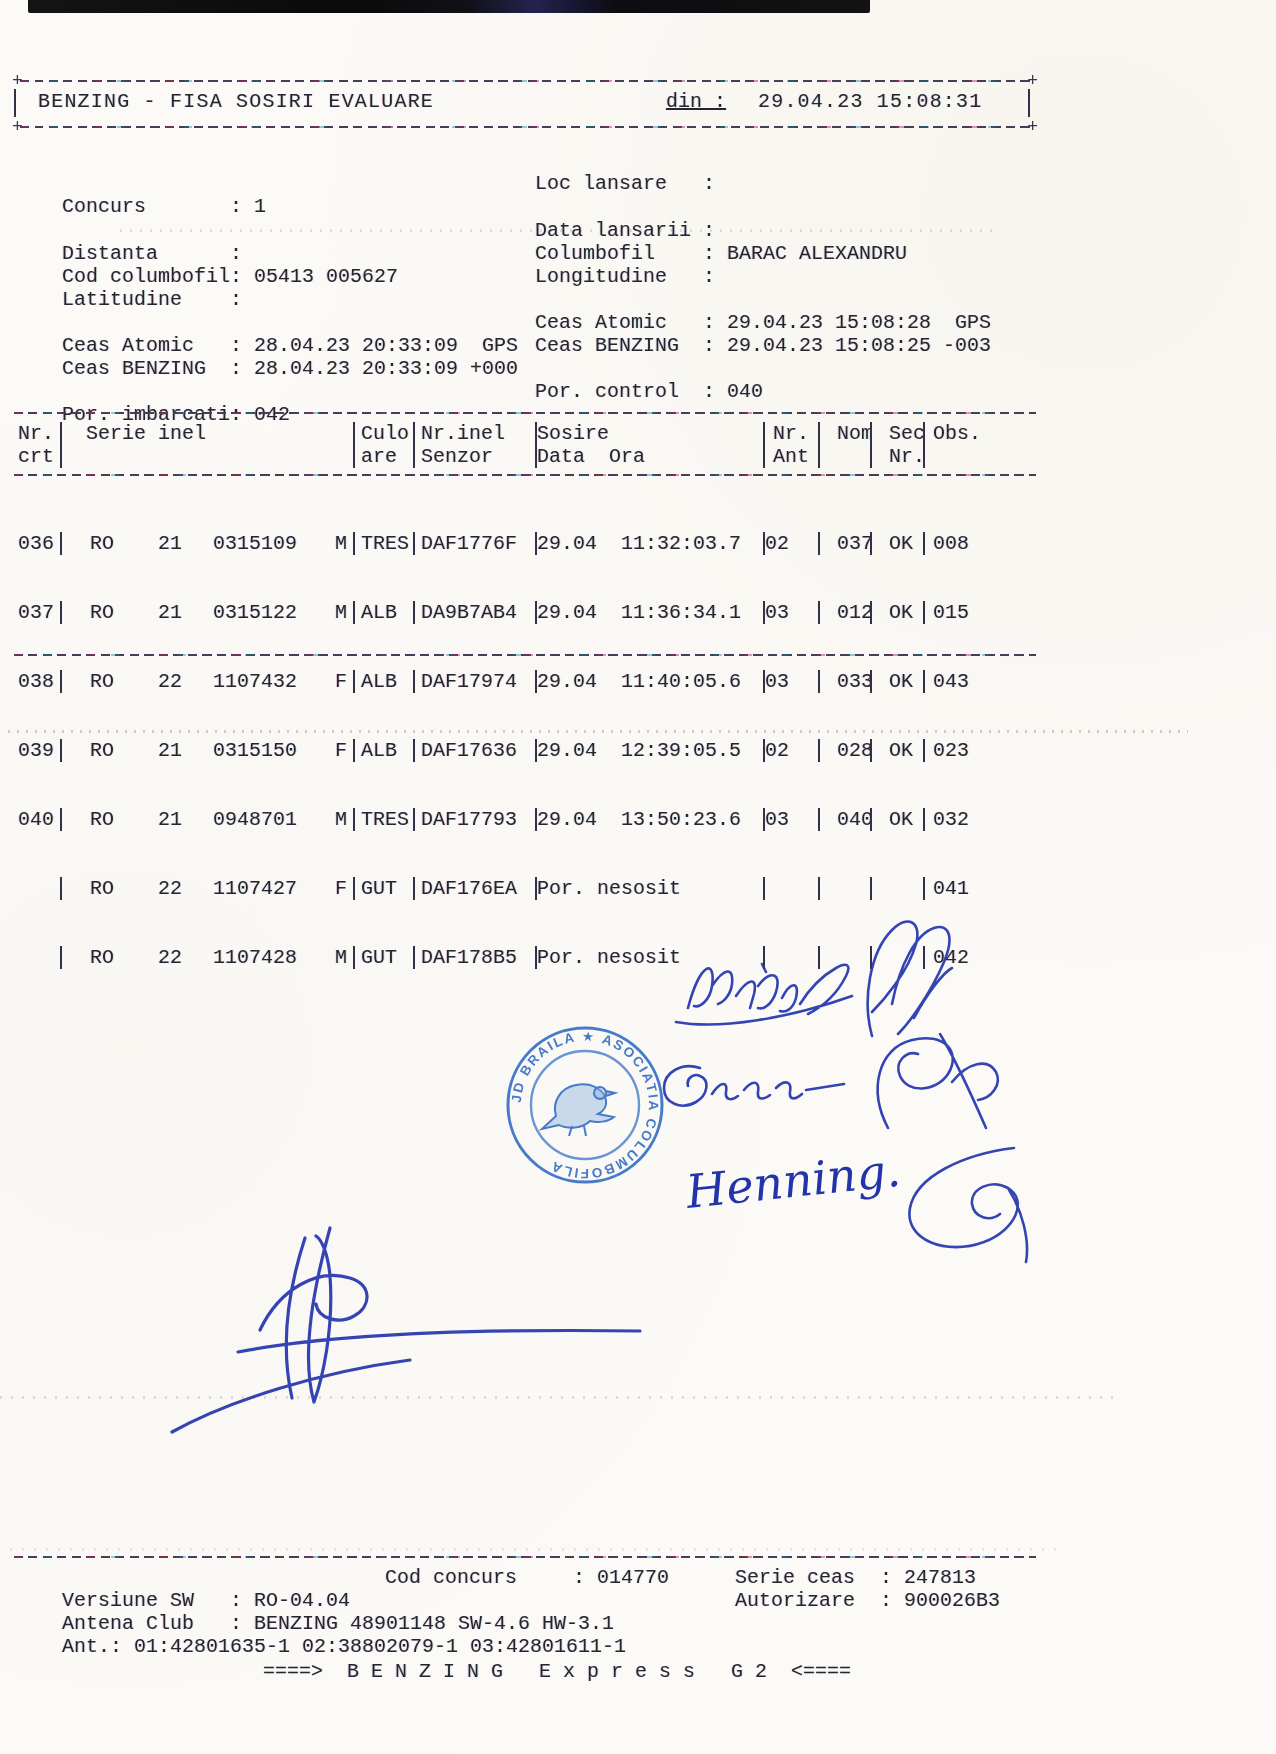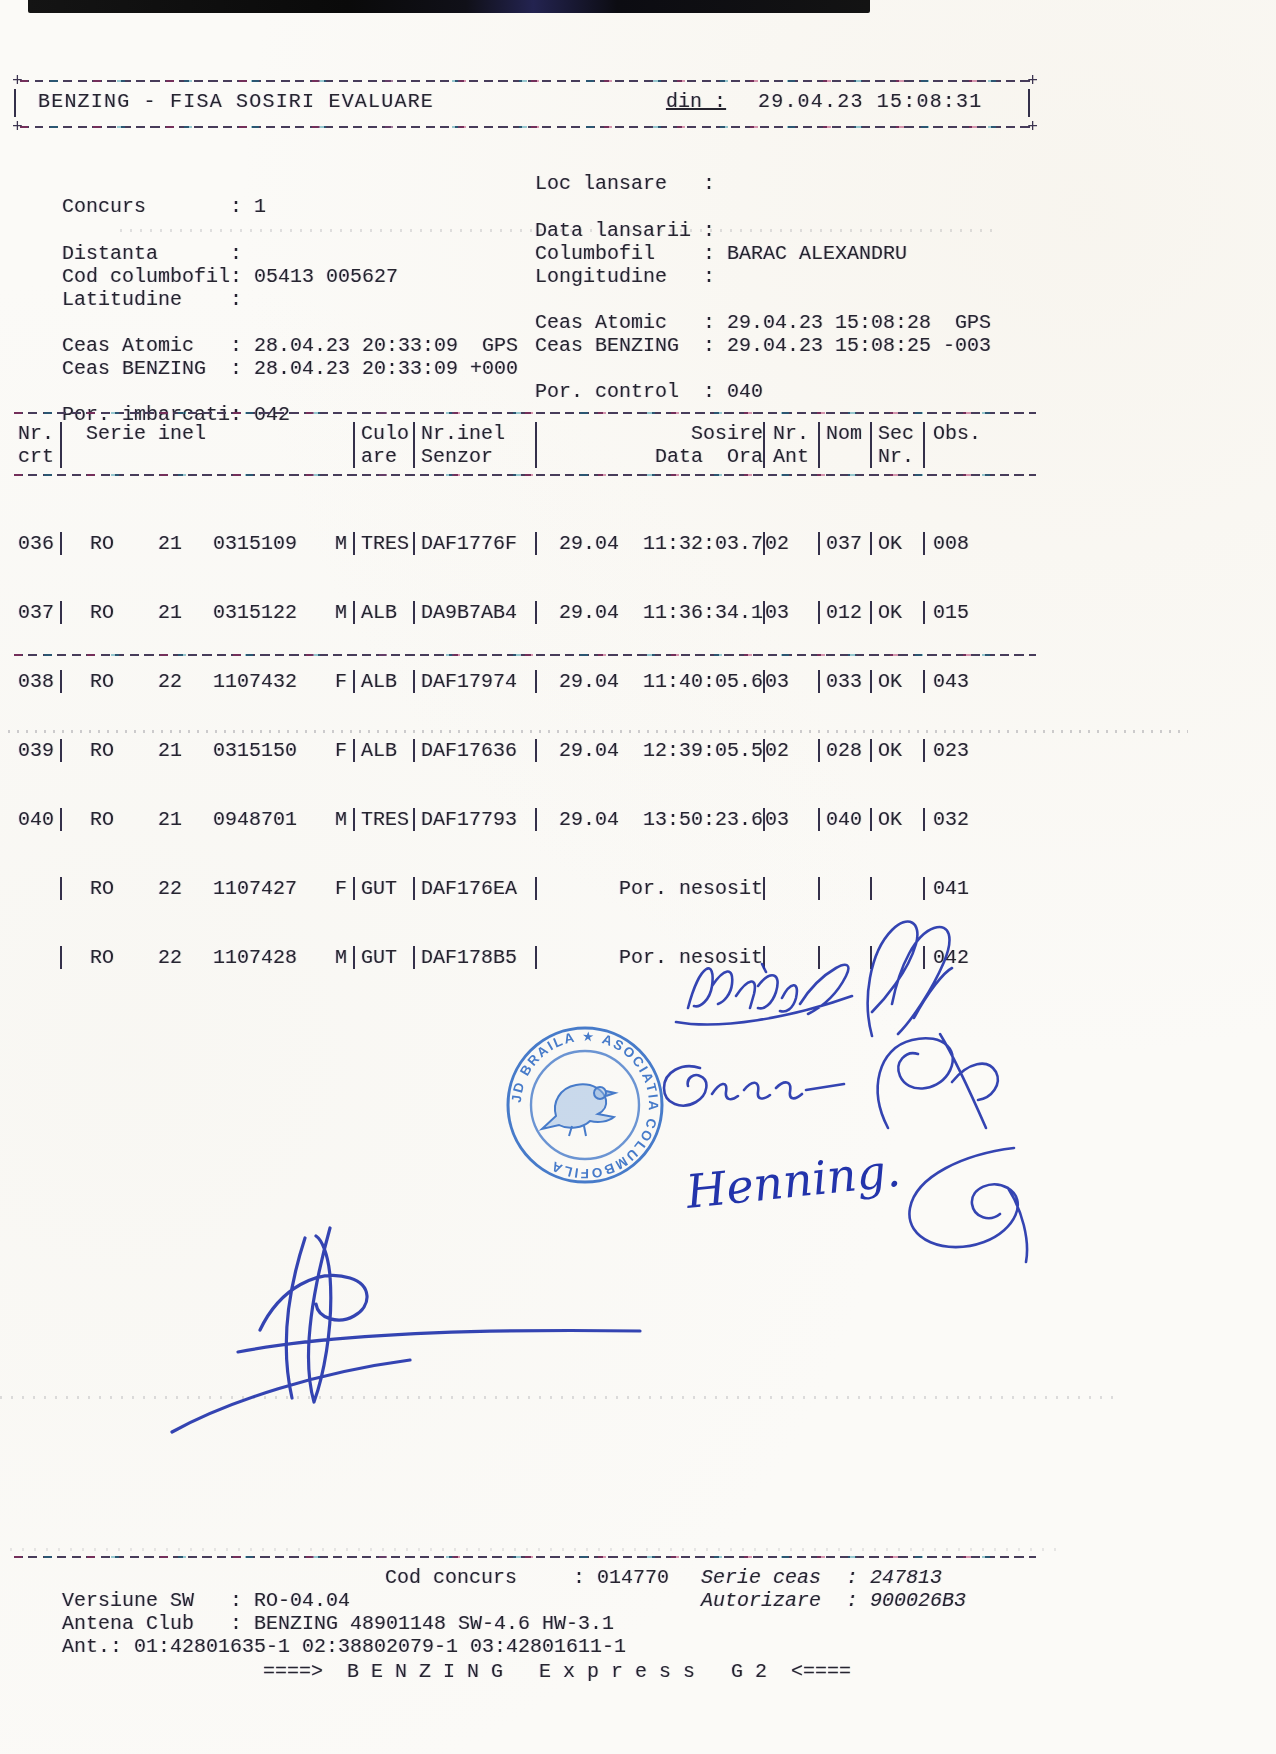--- a/index.html
+++ b/index.html
@@ -36,31 +36,31 @@
   .rcol{position:absolute;left:521px;top:0;}
   
   .tblwrap{position:absolute;left:14px;top:410px;width:1022px;height:246px;}
   .thead,.trow{display:grid;grid-template-columns:48px 293px 60px 122px 228px 55px 52px 53px 109px;}
   .trow{height:23px;}
   .cell{white-space:pre;overflow:hidden;border-right:2px solid #34304a;}
   .cell.last{border-right:none;}
   .c1{padding-left:4px;}
   .c2{padding-left:28px;}
   .c3,.c4{padding-left:6px;}
-  .c5{text-align:right;}
+  .c5{}
   .c6{}
-  .c7,.c8{padding-left:6px;}
+  .c7,.c8{padding-left:17px;}
   .c9{padding-left:8px;}
   .sp-co{display:inline-block;width:68px;}
   .sp-yr{display:inline-block;width:55px;}
   .sp-ring{display:inline-block;width:122px;}
   
   .frow{position:absolute;left:14px;width:1100px;height:23px;}
   .f2{position:absolute;left:371px;top:0;}
-  .f3{position:absolute;left:687px;top:0;font-style:italic;}
+  .f3{position:absolute;left:721px;top:0;}
   .f2lab{display:inline-block;width:188px;}
   .f3lab{display:inline-block;width:145px;}
   
   .topbar{
     position:absolute;left:28px;top:0;width:842px;height:13px;
     background:linear-gradient(90deg,#141414 0%,#0a0a0a 38%,#101018 52%,#232350 60%,#0c0c12 70%,#131313 100%);
     border-radius:0 0 2px 2px;
   }
   .noise{position:absolute;height:3px;}
   .n1{left:8px;top:730px;width:1180px;background:repeating-linear-gradient(90deg, rgba(100,100,112,.30) 0 2px, transparent 2px 9px);}

